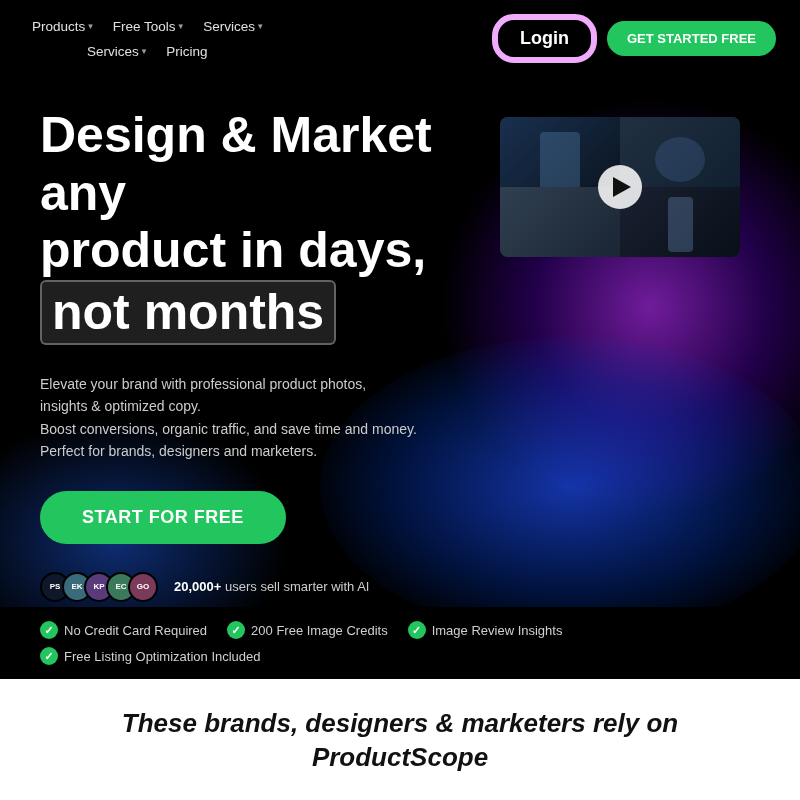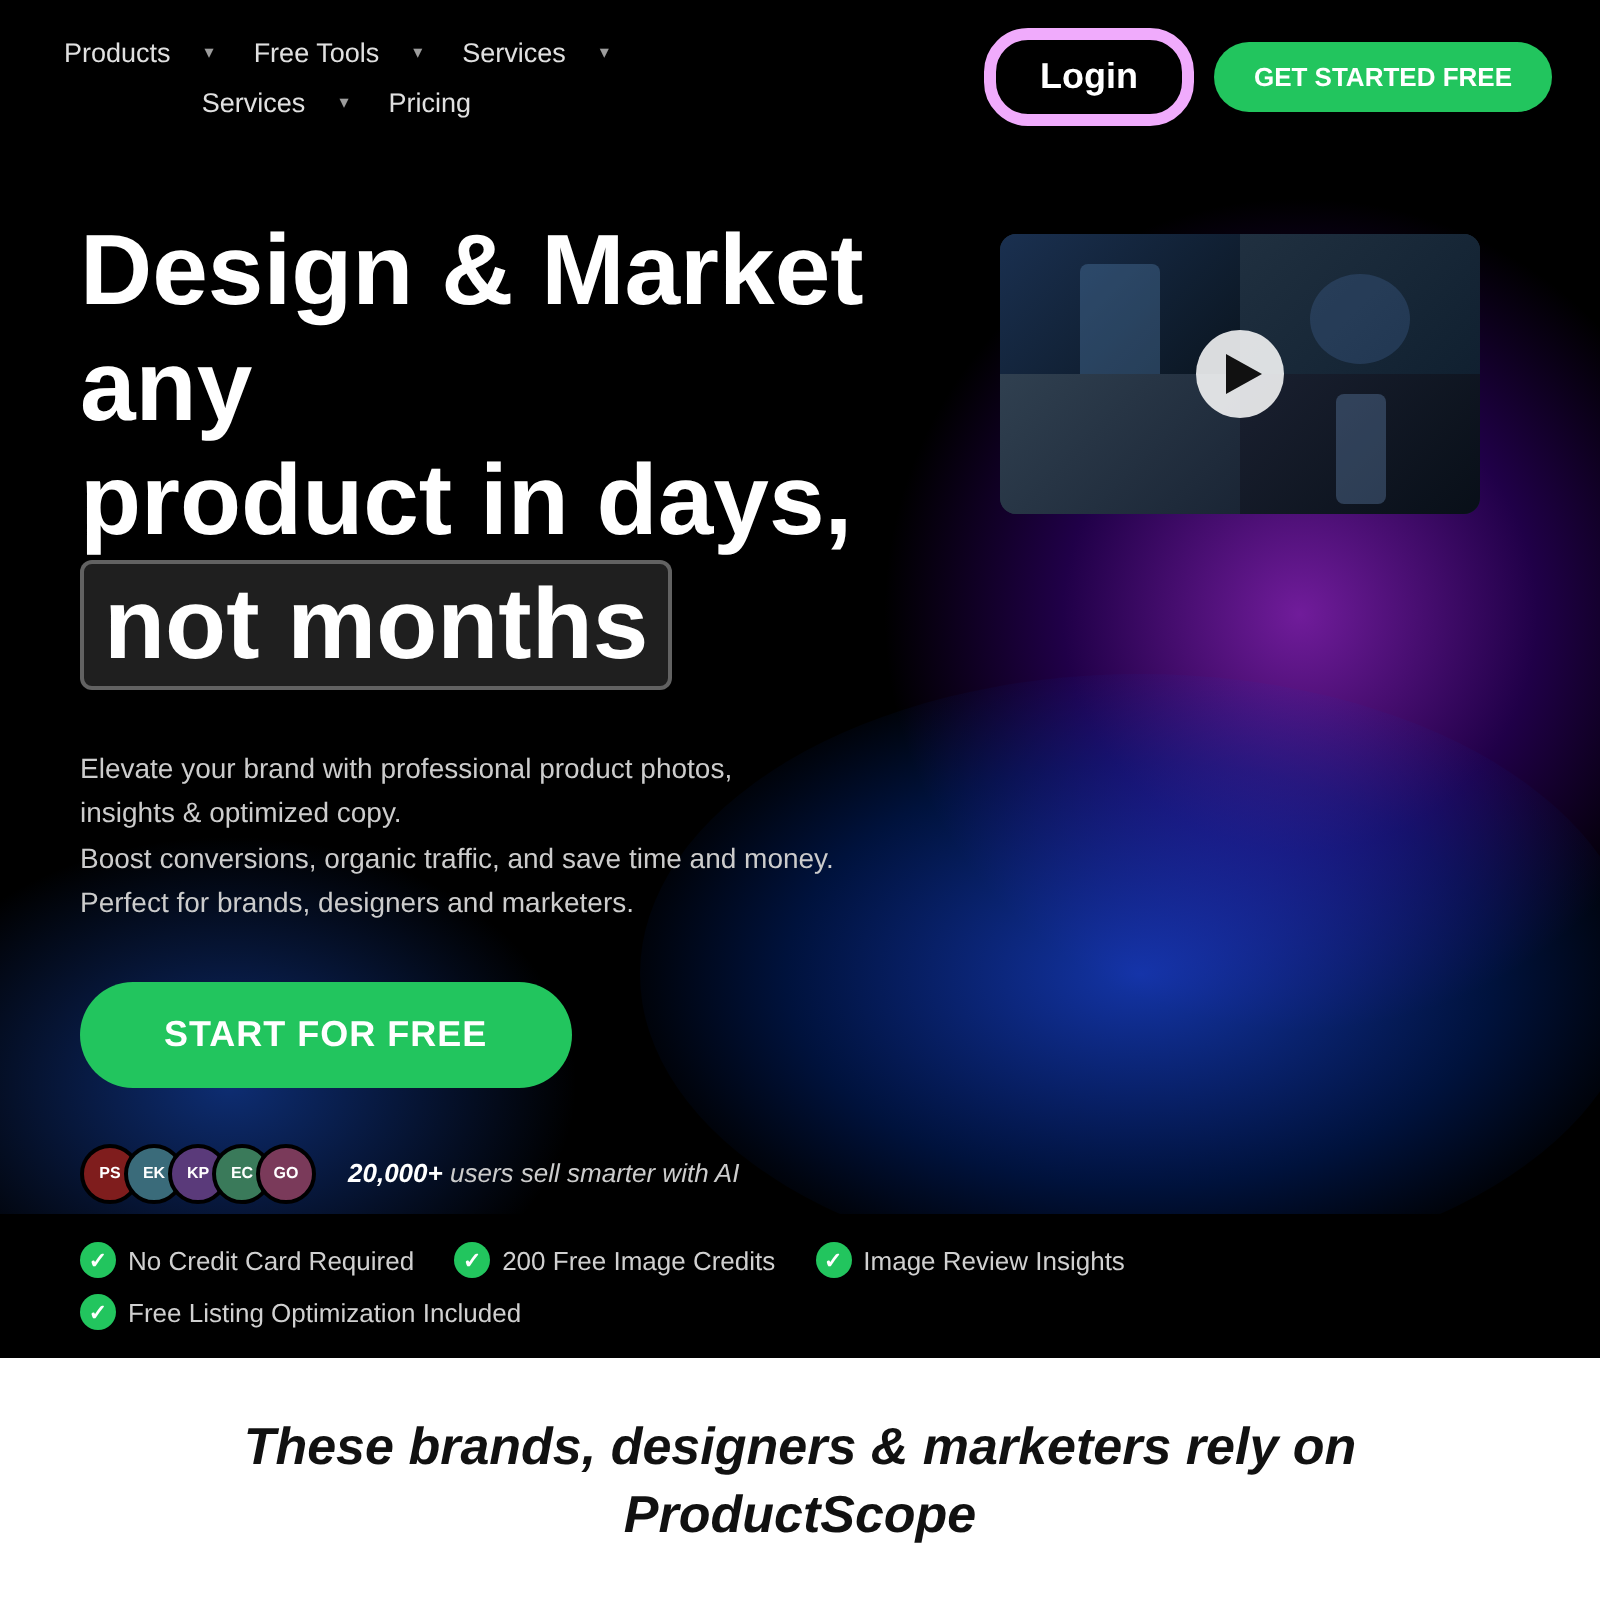--- a/index.html
+++ b/index.html
@@ -56,21 +56,21 @@
       gap: 4px;
       align-items: center;
     }
     .nav-item {
       color: #e0e0e0;
       font-size: 13.5px;
       padding: 4px 8px;
       cursor: pointer;
       display: flex;
       align-items: center;
-      gap: 17px;
+      gap: 3px;
       white-space: nowrap;
     }
     .nav-chevron {
       font-size: 9px;
       opacity: 0.7;
     }
     .nav-actions {
       display: flex;
       align-items: center;
       gap: 10px;
@@ -200,30 +200,29 @@
       margin-right: -8px;
       overflow: hidden;
       background: #444;
       display: flex;
       align-items: center;
       justify-content: center;
       font-size: 8px;
       color: #fff;
       font-weight: 700;
     }
-    .avatar-circle:nth-child(1) { background: #7f1d1d; }
+    .avatar-circle:nth-child(1) { background: #0f172a; }
     .avatar-circle:nth-child(2) { background: #3a6b7a; }
     .avatar-circle:nth-child(3) { background: #5a3a7a; }
     .avatar-circle:nth-child(4) { background: #3a7a5a; }
     .avatar-circle:nth-child(5) { background: #7a3a5a; }
     .social-text {
       color: #ccc;
       font-size: 13px;
       margin-left: 14px;
-      font-style: italic;
     }
     .social-text strong {
       color: #fff;
     }
 
     
     .hero-right {
       flex: 0 0 240px;
       margin-top: 10px;
     }

